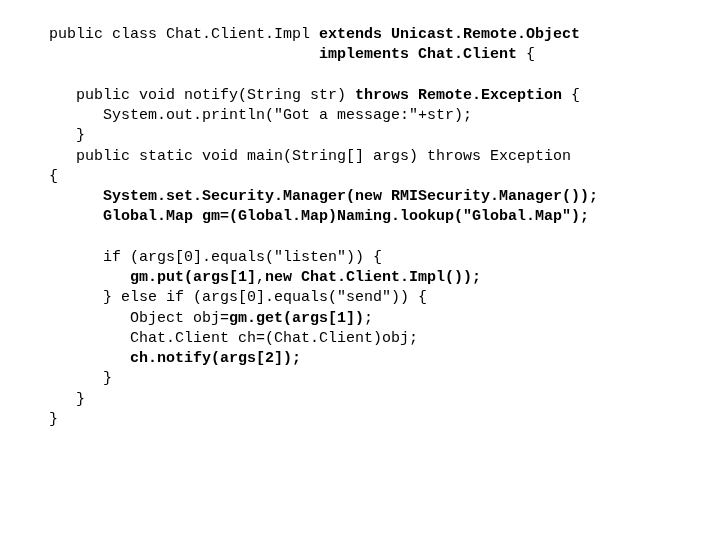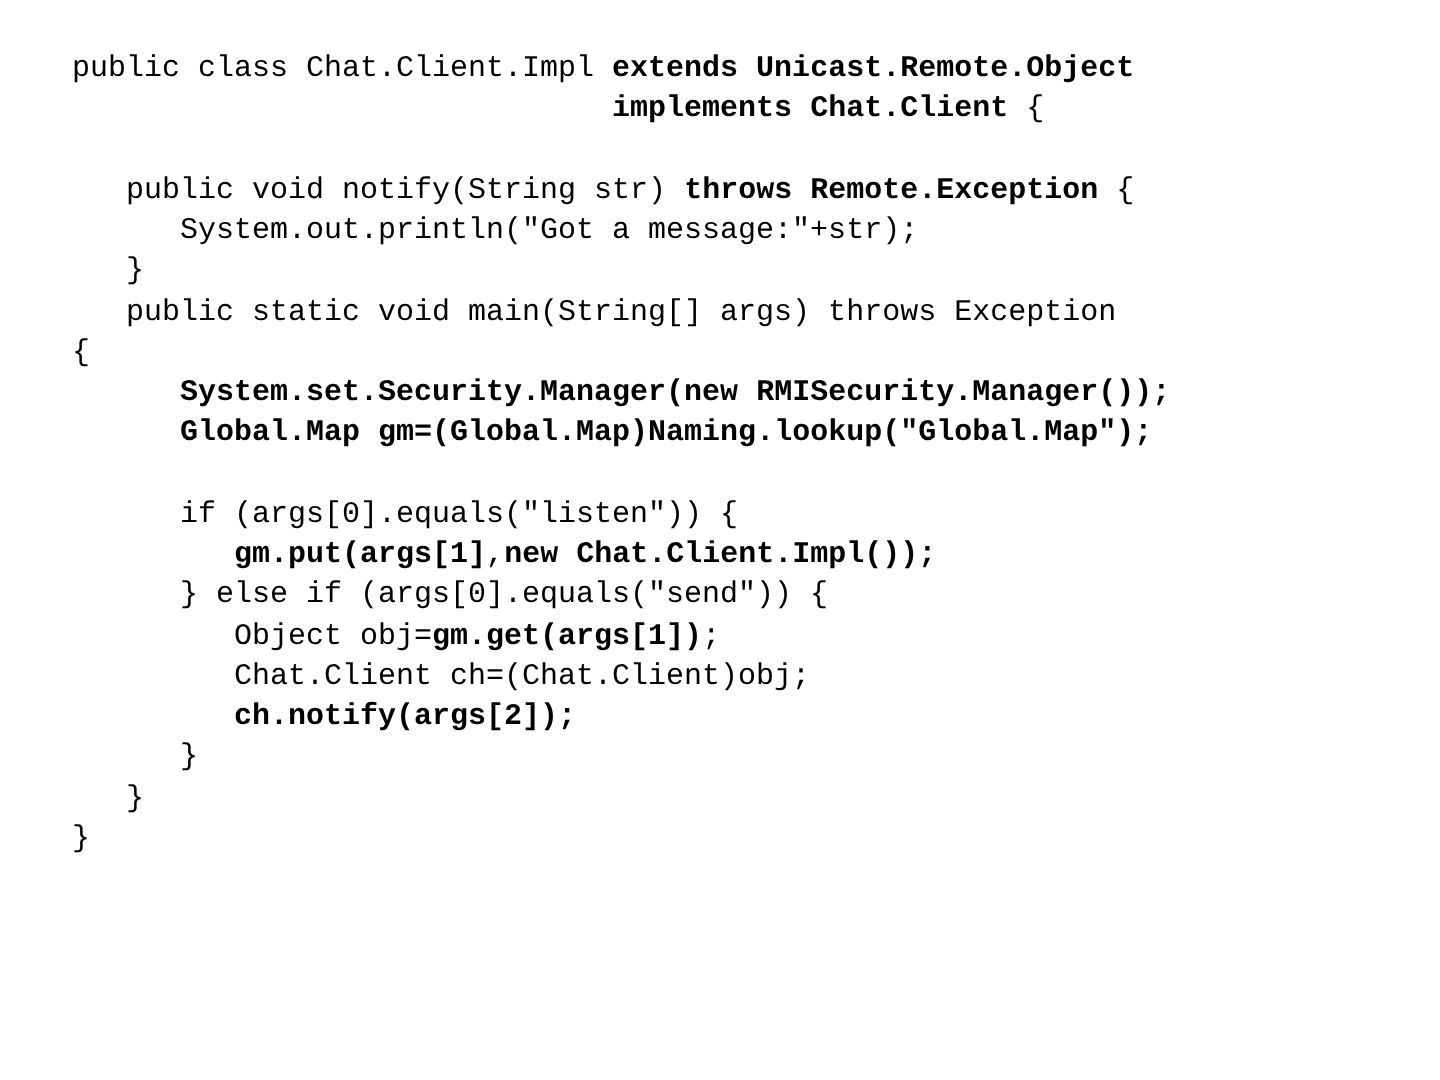--- a/index.html
+++ b/index.html
@@ -7,21 +7,21 @@
     padding: 0;
     background: white;
     width: 720px;
     height: 540px;
     overflow: hidden;
   }
   .code-container {
     font-family: "Courier New", Courier, monospace;
     font-size: 15px;
     line-height: 1.35;
-    padding: 25px 25px 25px 36px;
+    padding: 25px 25px 25px 49px;
     color: #000;
     white-space: pre;
   }
   .bold {
     font-weight: bold;
   }
 </style>
 </head>
 <body>
 

